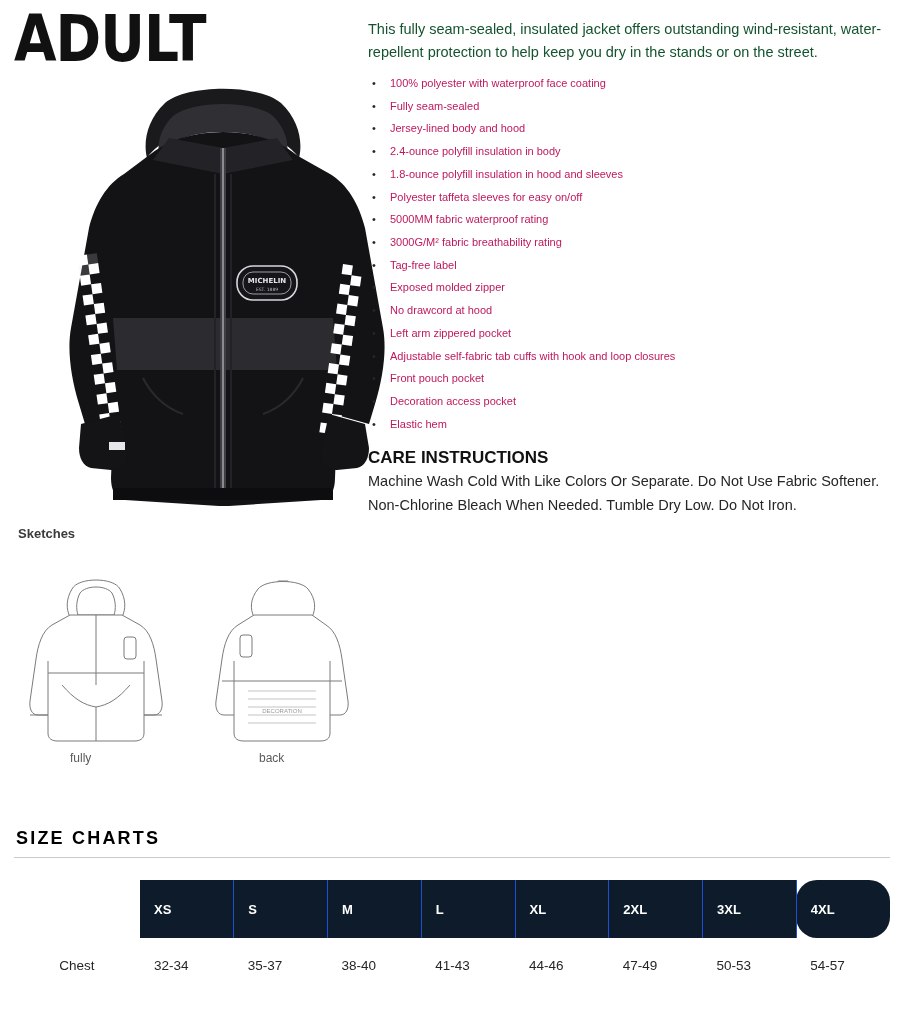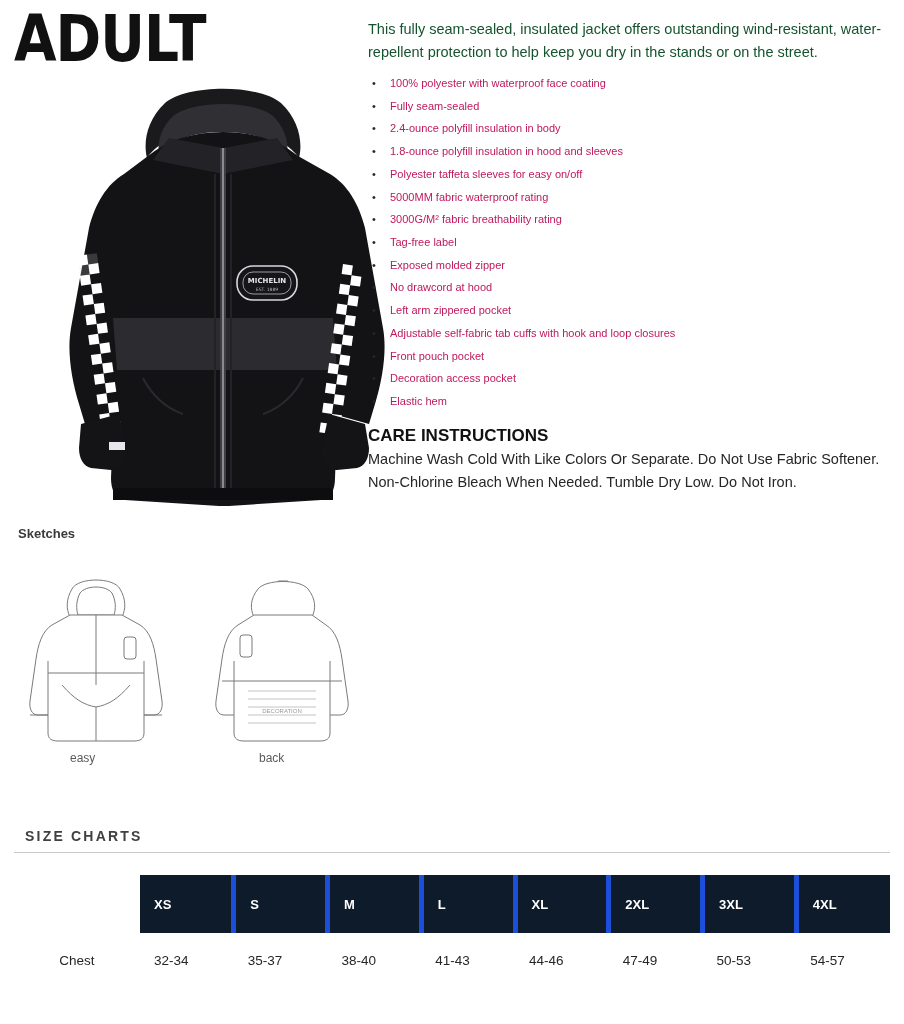--- a/index.html
+++ b/index.html
@@ -117,25 +117,25 @@
   }
 
   
   .size-section {
     position: absolute;
     left: 14px;
     top: 828px;
     width: 876px;
   }
   .size-title {
-    font-size: 14px;
+    font-size: 18px;
     font-weight: bold;
     letter-spacing: 2.2px;
-    color: #404040;
-    margin: 0 0 8px 11px;
+    color: #000000;
+    margin: 0 0 8px 2px;
   }
   .size-rule {
     height: 1px;
     background: #c9c9c9;
     width: 100%;
     margin-bottom: 22px;
   }
   table.size-table {
     border-collapse: collapse;
     width: 876px;
@@ -150,24 +150,25 @@
   }
   table.size-table thead th.rowhead {
     background: #ffffff;
     width: 126px;
   }
   table.size-table thead th.col {
     background: #0d1b2a;
     color: #ffffff;
     font-weight: bold;
     padding-left: 14px;
-    border-right: 5px solid #1d4ed8;
+    border-right: 1px solid #1d4ed8;
   }
   table.size-table thead th.col:last-child {
     border-right: none;
+    border-radius: 21px;
   }
   table.size-table tbody td.rowhead {
     text-align: center;
     color: #262626;
     font-weight: normal;
     height: 54px;
     font-size: 13.5px;
   }
   table.size-table tbody td.val {
     padding-left: 14px;
@@ -301,29 +302,30 @@
             <rect x="230" y="70" width="12" height="22" rx="3"></rect>
           </g>
           <g stroke="#c4c4c4">
             <path d="M238 126 L306 126 M238 134 L306 134 M238 142 L306 142 M238 150 L306 150 M238 158 L306 158"></path>
           </g>
           <text x="272" y="148" font-family="Liberation Sans, sans-serif" font-size="6" fill="#9a9a9a" text-anchor="middle" stroke="none">DECORATION</text>
         </g>
       </svg>
     </div>
 
-    <div class="sketch-caption cap-front">easy</div>
+    <div class="sketch-caption cap-front">fully</div>
     <div class="sketch-caption cap-back">back</div>
   </div>
 
   <div class="right-col">
     <p class="intro">This fully seam-sealed, insulated jacket offers outstanding wind-resistant, water-repellent protection to help keep you dry in the stands or on the street.</p>
     <ul class="features">
       <li>100% polyester with waterproof face coating</li>
       <li>Fully seam-sealed</li>
+      <li>Jersey-lined body and hood</li>
       <li>2.4-ounce polyfill insulation in body</li>
       <li>1.8-ounce polyfill insulation in hood and sleeves</li>
       <li>Polyester taffeta sleeves for easy on/off</li>
       <li>5000MM fabric waterproof rating</li>
       <li>3000G/M² fabric breathability rating</li>
       <li>Tag-free label</li>
       <li>Exposed molded zipper</li>
       <li>No drawcord at hood</li>
       <li>Left arm zippered pocket</li>
       <li>Adjustable self-fabric tab cuffs with hook and loop closures</li>

